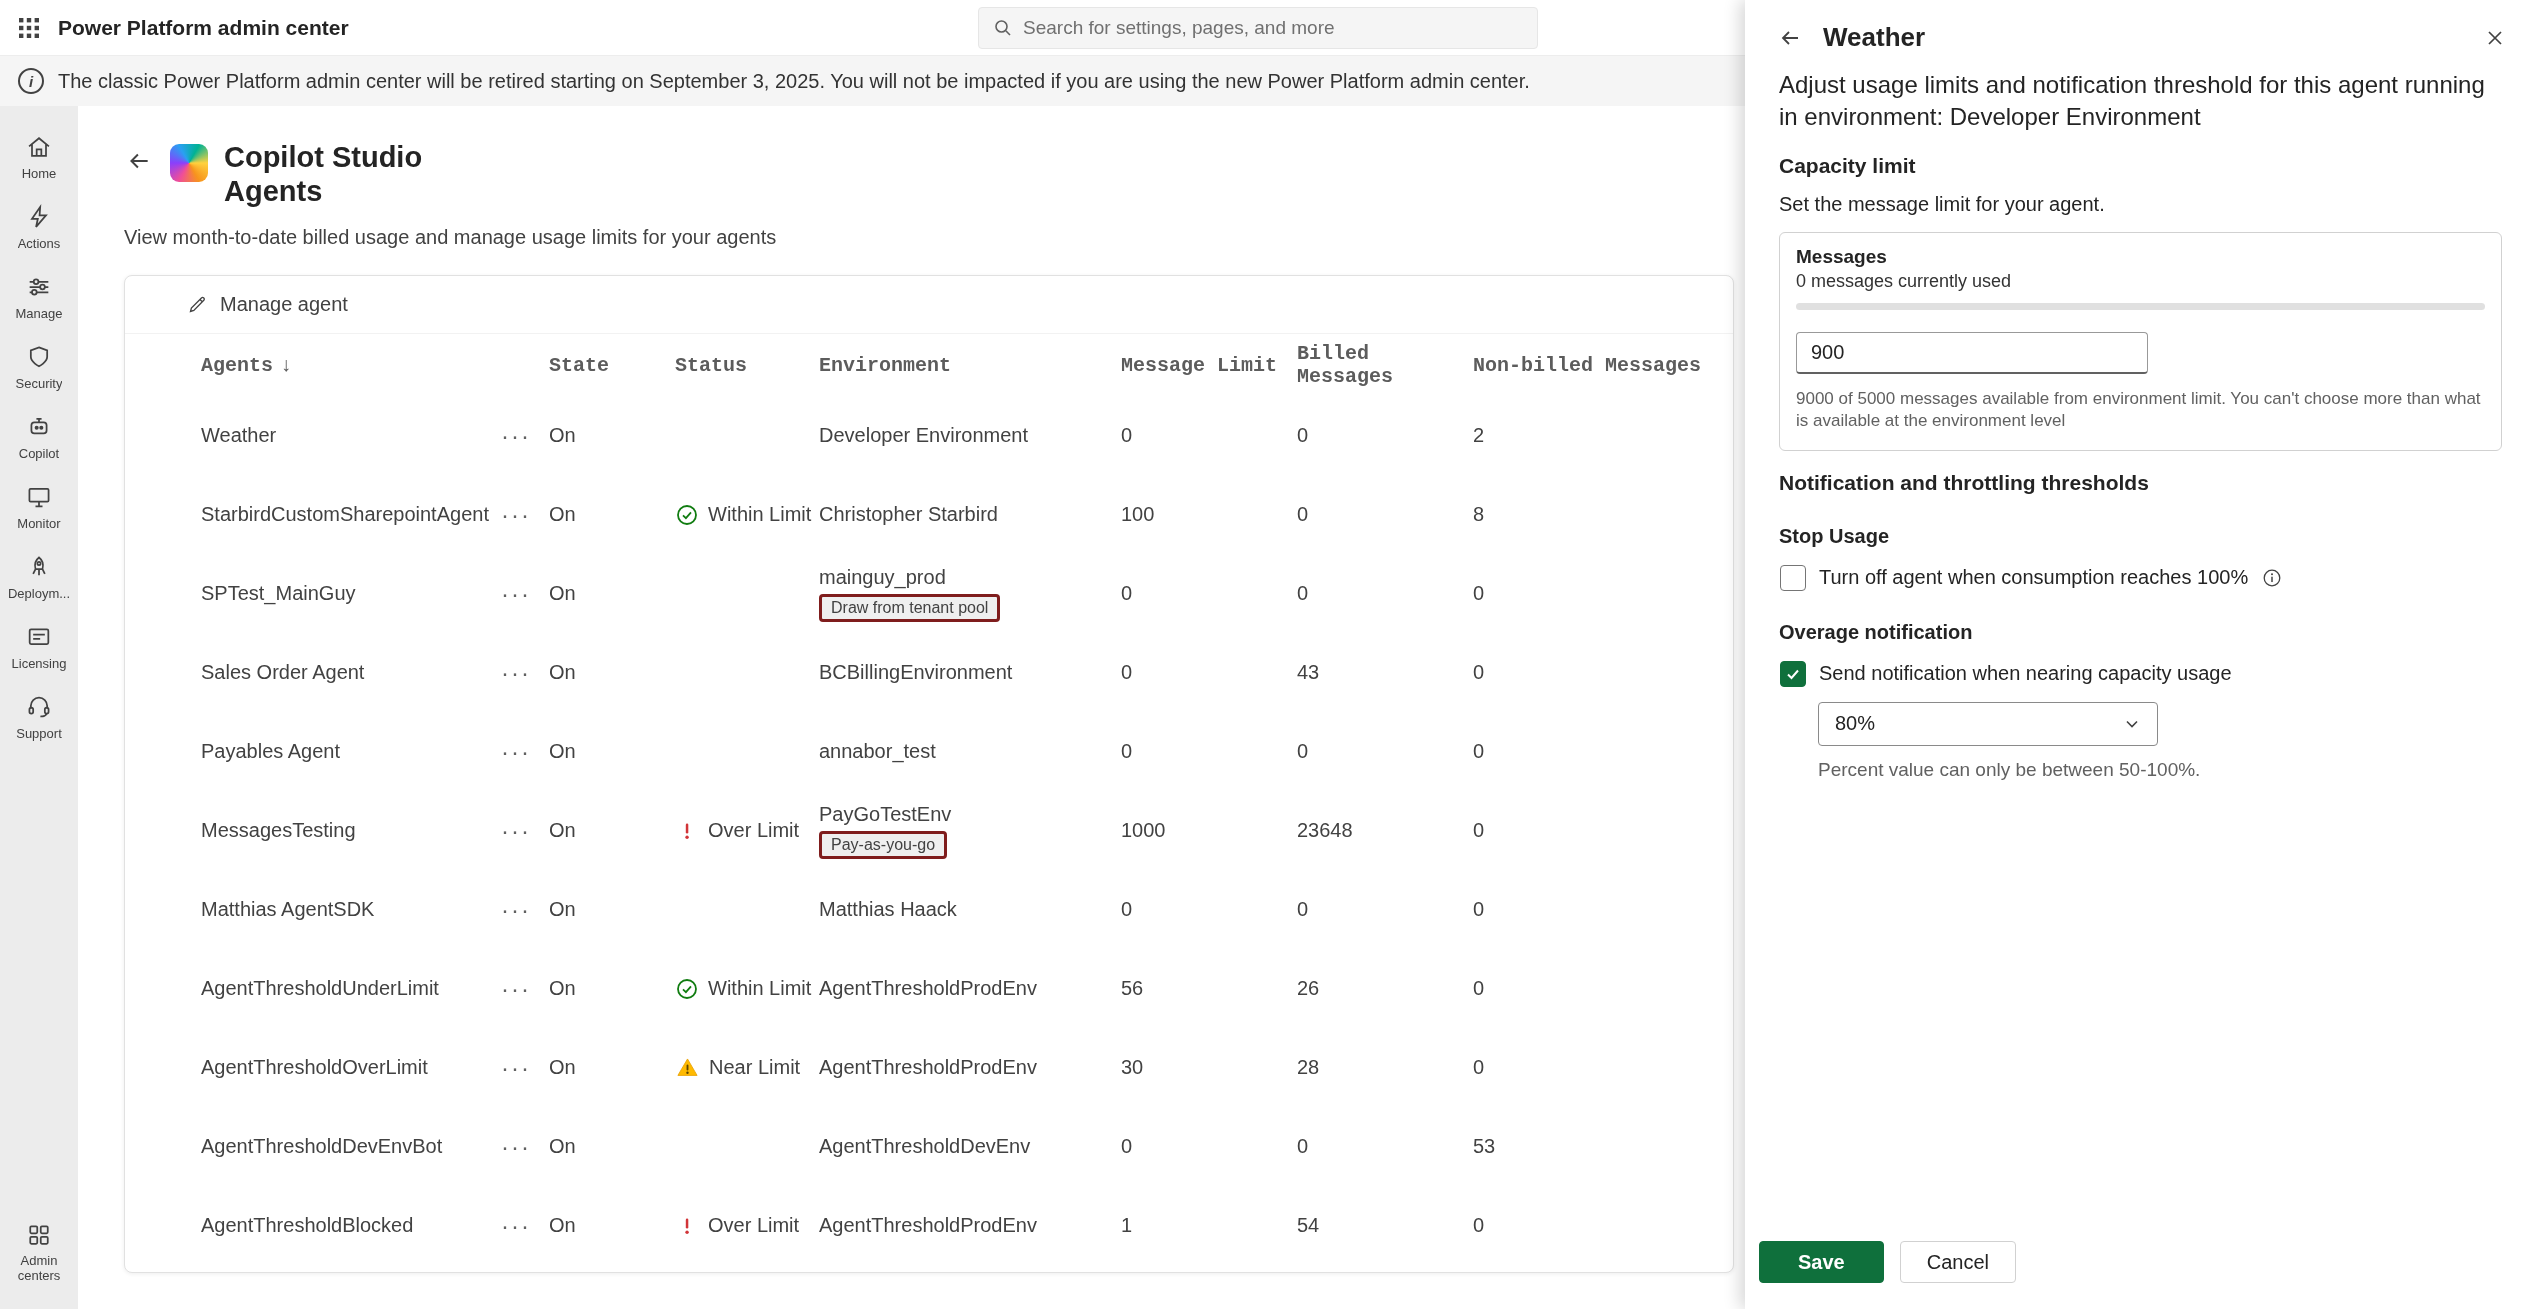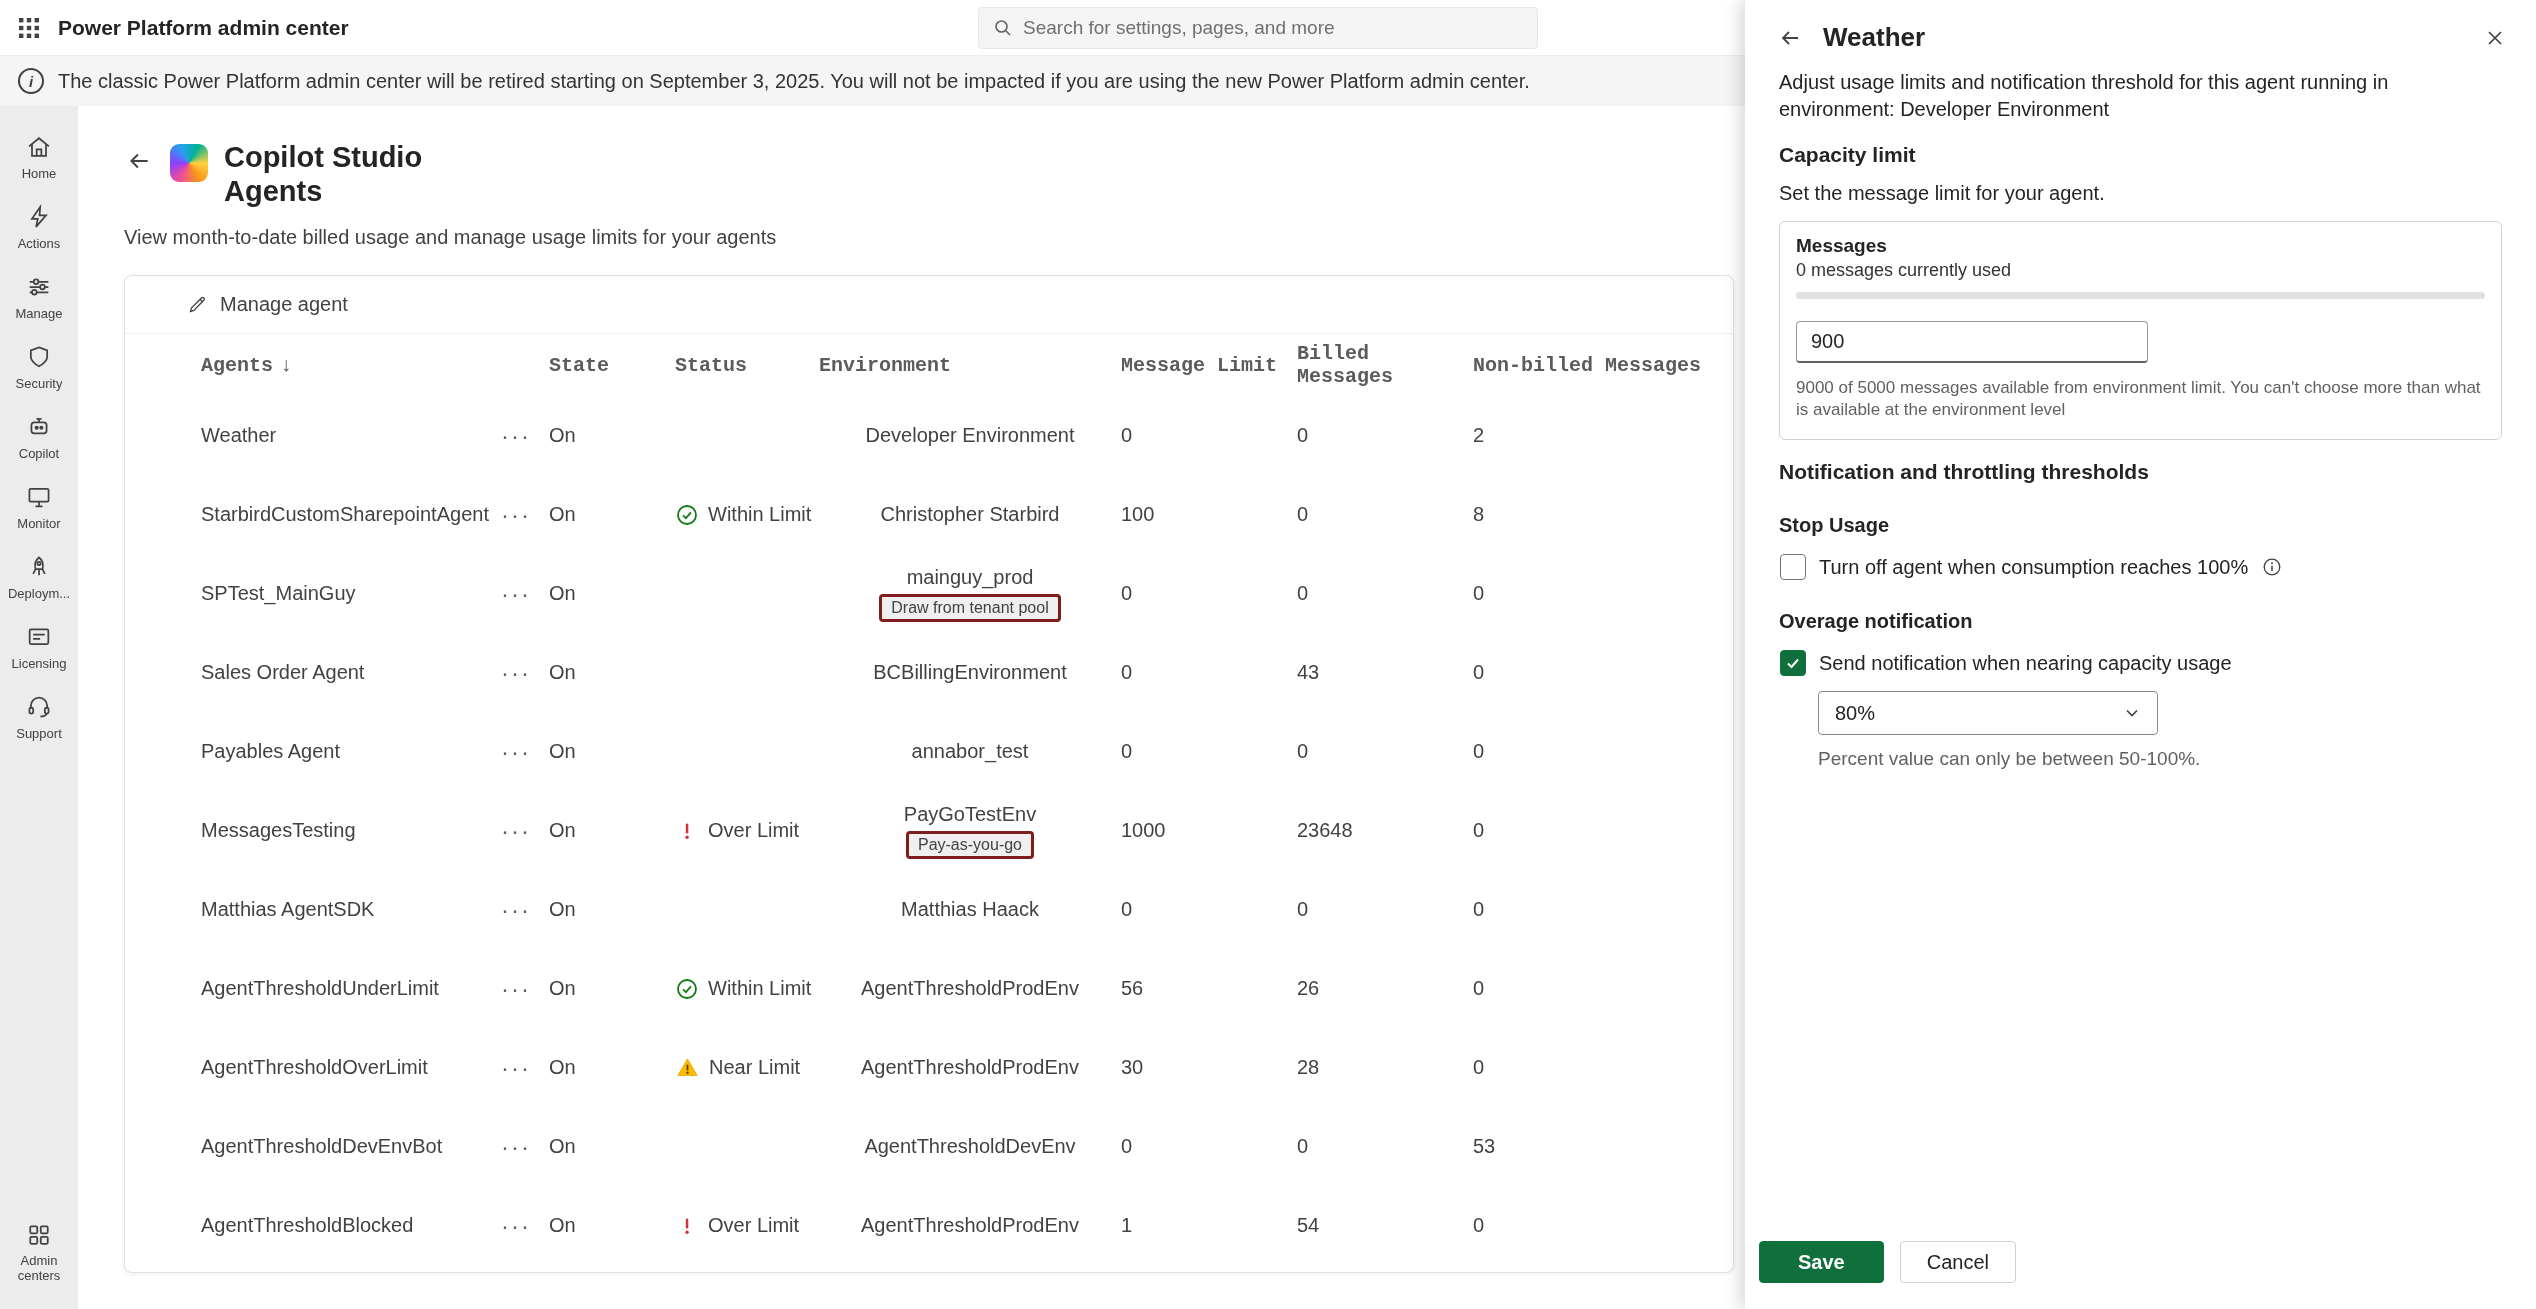--- a/index.html
+++ b/index.html
@@ -39,30 +39,30 @@
   .card { margin-top:26px; width:1610px; flex:1; margin-bottom:36px; background:#fff; border:1px solid #e1e1e1; border-radius:8px; box-shadow:0 1px 4px rgba(0,0,0,.07); overflow:hidden; display:flex; flex-direction:column; }
   .card-toolbar { height:58px; display:flex; align-items:center; gap:12px; padding-left:62px; border-bottom:1px solid #f2f2f2; font-size:20px; color:#424242; cursor:pointer; flex:none; }
 
   .tgrid { display:grid; grid-template-columns:300px 48px 126px 144px 302px 176px 176px 1fr; align-items:center; }
   .thead { padding:0 20px 0 76px; height:62px; font-size:20px; font-weight:700; color:#5c5c5c;font-family:Liberation Mono, monospace; }
   .thead .hcell { display:flex; align-items:center; gap:7px; cursor:pointer; }
   .tbody { overflow:hidden; }
   .trow { padding:0 20px 0 76px; height:79px; font-size:20px; color:#424242; cursor:pointer; }
   .td.dots { color:#616161; font-size:24px; letter-spacing:2px; cursor:pointer; line-height:10px; }
   .td.status { display:flex; align-items:center; gap:9px; }
-  .td.env { display:flex; flex-direction:column; align-items:center; gap:5px; }
+  .td.env { display:flex; flex-direction:column; align-items:flex-start; gap:5px; }
   .tag { background:#efefef; border:3px solid #7f1d1d; border-radius:4px; padding:2px 9px; font-size:16px; color:#424242; white-space:nowrap; }
 
   
   .panel { position:fixed; top:0; right:0; width:791px; height:1309px; background:#fff; box-shadow:-5px 0 16px rgba(0,0,0,.16); display:flex; flex-direction:column; z-index:20; }
   .panel-header { display:flex; align-items:center; gap:18px; padding:22px 26px 0 30px; }
   .panel-title { font-size:26px; font-weight:700; }
   .panel-close { margin-left:auto; width:30px; height:30px; display:flex; align-items:center; justify-content:center; cursor:pointer; }
   .panel-body { padding:0 34px; flex:1; overflow:hidden; }
-  .panel-desc { margin-top:16px; font-size:20px; line-height:1.35; color:#242424; }
+  .panel-desc { margin-top:16px; font-size:24px; line-height:1.35; color:#242424; }
   .sec-heading { margin-top:20px; font-size:21px; font-weight:700; }
   .sec-sub { margin-top:15px; font-size:20px; color:#242424; }
 
   .msg-box { margin-top:16px; border:1px solid #d1d1d1; border-radius:6px; padding:13px 16px 18px 16px; }
   .msg-label { font-size:19px; font-weight:700; }
   .msg-used { margin-top:3px; font-size:18px; color:#333; }
   .progress-track { margin-top:11px; height:7px; background:#e0e0e0; border-radius:4px; width:100%; }
   .msg-input { margin-top:22px; width:352px; height:42px; border:1px solid #999; border-bottom:2px solid #616161; border-radius:4px; padding:0 14px; font-size:20px; color:#242424; outline:none; font-family:"Liberation Sans",sans-serif; display:block; }
   .msg-helper { margin-top:14px; font-size:17px; color:#616161; line-height:1.3; }
 

